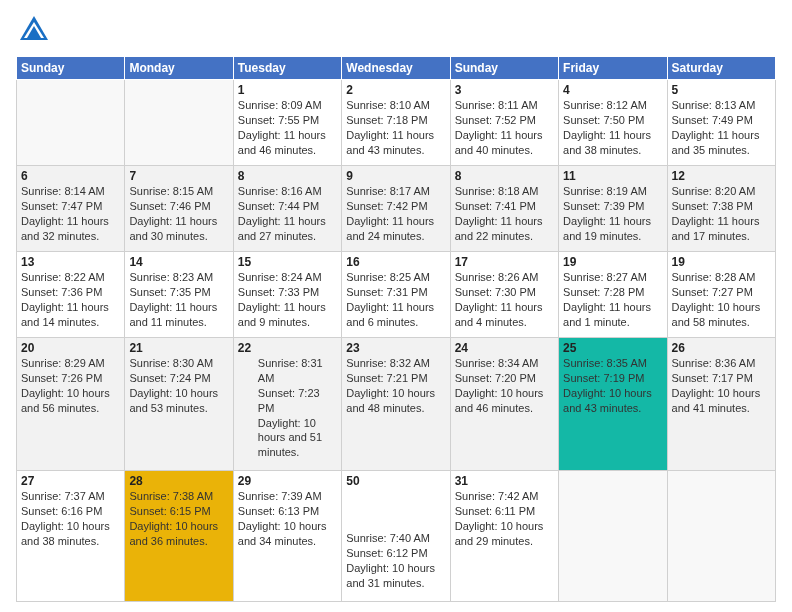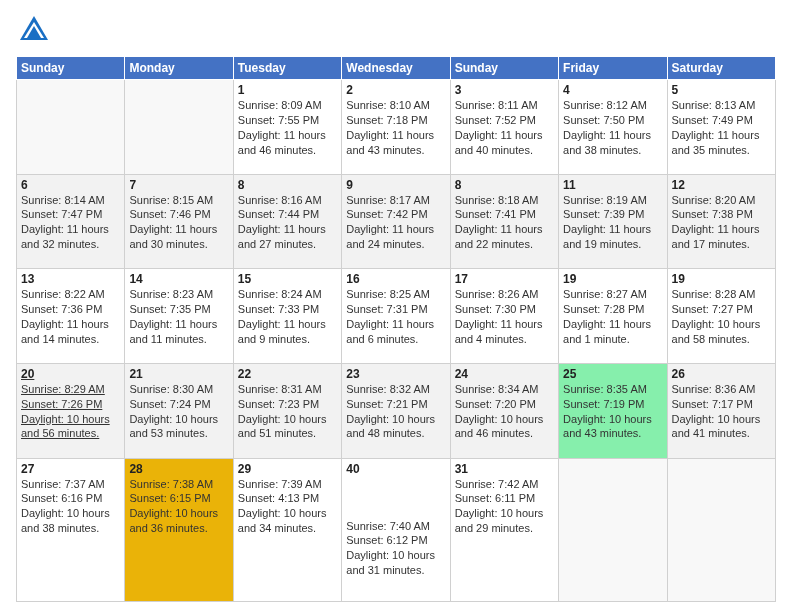--- a/index.html
+++ b/index.html
@@ -243,51 +243,51 @@
 Daylight: 11 hours and 1 minute.</div>
           </td>
           <td style="background-color: rgb(255, 255, 255);">
             <span class="day-number">19</span>
             <div class="day-info" style="white-space: pre-line;">Sunrise: 8:28 AM
 Sunset: 7:27 PM
 Daylight: 10 hours and 58 minutes.</div>
           </td>
         </tr>
         <tr>
-          <td style="background-color: rgb(242, 242, 242); text-decoration: underline;">
+          <td style="background-color: rgb(242, 242, 242);">
             <span class="day-number">20</span>
             <div class="day-info" style="white-space: pre-line;">Sunrise: 8:29 AM
 Sunset: 7:26 PM
 Daylight: 10 hours and 56 minutes.</div>
           </td>
           <td style="background-color: rgb(242, 242, 242);">
             <span class="day-number">21</span>
             <div class="day-info" style="white-space: pre-line;">Sunrise: 8:30 AM
 Sunset: 7:24 PM
 Daylight: 10 hours and 53 minutes.</div>
           </td>
           <td style="background-color: rgb(242, 242, 242);">
             <span class="day-number">22</span>
-            <div class="day-info" style="white-space: pre-line;">Sunrise: 8:31 AM
+            <div class="day-info" style="white-space: pre-line; margin-left: 20px;">Sunrise: 8:31 AM
 Sunset: 7:23 PM
 Daylight: 10 hours and 51 minutes.</div>
           </td>
           <td style="background-color: rgb(242, 242, 242);">
             <span class="day-number">23</span>
             <div class="day-info" style="white-space: pre-line;">Sunrise: 8:32 AM
 Sunset: 7:21 PM
 Daylight: 10 hours and 48 minutes.</div>
           </td>
           <td style="background-color: rgb(242, 242, 242);">
             <span class="day-number">24</span>
             <div class="day-info" style="white-space: pre-line;">Sunrise: 8:34 AM
 Sunset: 7:20 PM
 Daylight: 10 hours and 46 minutes.</div>
           </td>
-          <td style="background-color: #86efac;">
+          <td style="background-color: #14b8a6;">
             <span class="day-number">25</span>
             <div class="day-info" style="white-space: pre-line;">Sunrise: 8:35 AM
 Sunset: 7:19 PM
 Daylight: 10 hours and 43 minutes.</div>
           </td>
           <td style="background-color: rgb(242, 242, 242);">
             <span class="day-number">26</span>
             <div class="day-info" style="white-space: pre-line;">Sunrise: 8:36 AM
 Sunset: 7:17 PM
 Daylight: 10 hours and 41 minutes.</div>
@@ -302,25 +302,25 @@
           </td>
           <td style="background-color: #eab308;">
             <span class="day-number">28</span>
             <div class="day-info" style="white-space: pre-line;">Sunrise: 7:38 AM
 Sunset: 6:15 PM
 Daylight: 10 hours and 36 minutes.</div>
           </td>
           <td style="background-color: rgb(255, 255, 255);">
             <span class="day-number">29</span>
             <div class="day-info" style="white-space: pre-line;">Sunrise: 7:39 AM
-Sunset: 4:13 PM
+Sunset: 6:13 PM
 Daylight: 10 hours and 34 minutes.</div>
           </td>
           <td style="background-color: rgb(255, 255, 255);">
-            <span class="day-number">40</span>
+            <span class="day-number">50</span>
             <div class="day-info" style="white-space: pre-line; margin-top: 43px;">Sunrise: 7:40 AM
 Sunset: 6:12 PM
 Daylight: 10 hours and 31 minutes.</div>
           </td>
           <td style="background-color: rgb(255, 255, 255);">
             <span class="day-number">31</span>
             <div class="day-info" style="white-space: pre-line;">Sunrise: 7:42 AM
 Sunset: 6:11 PM
 Daylight: 10 hours and 29 minutes.</div>
           </td>

